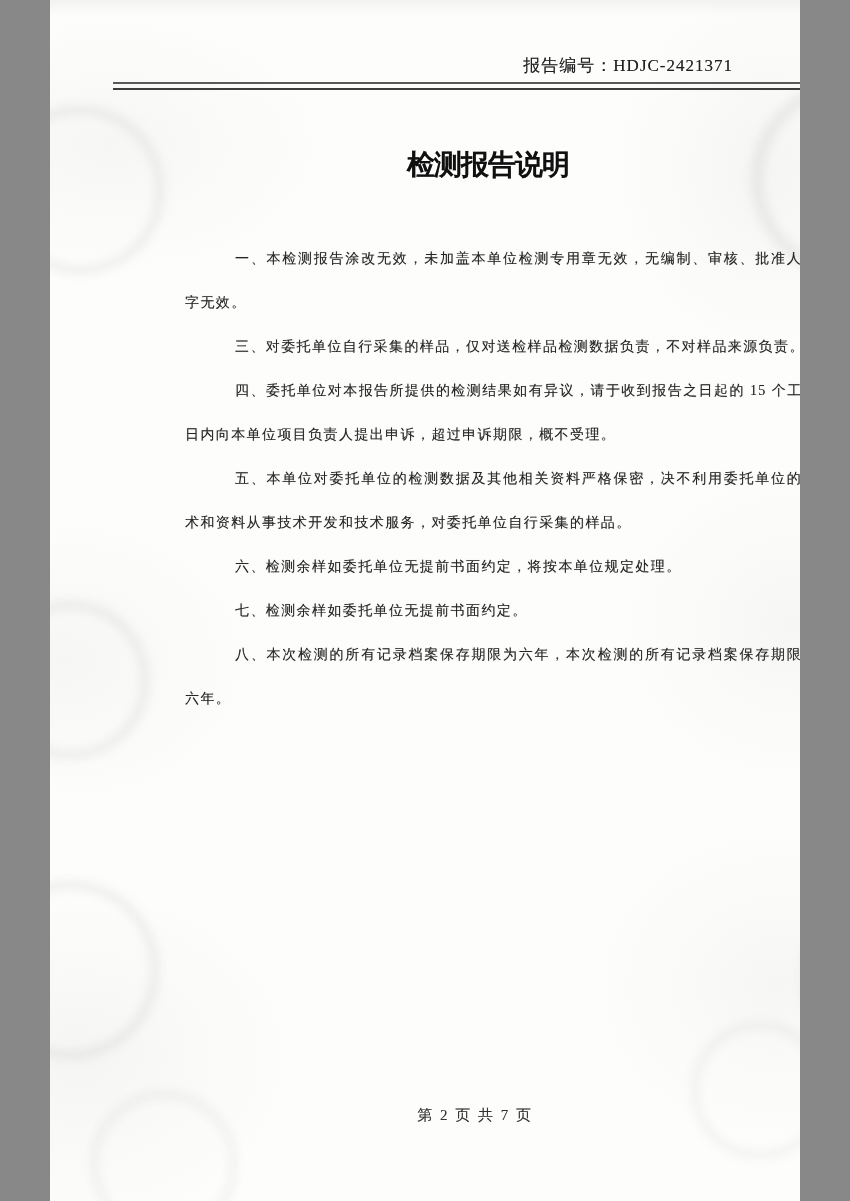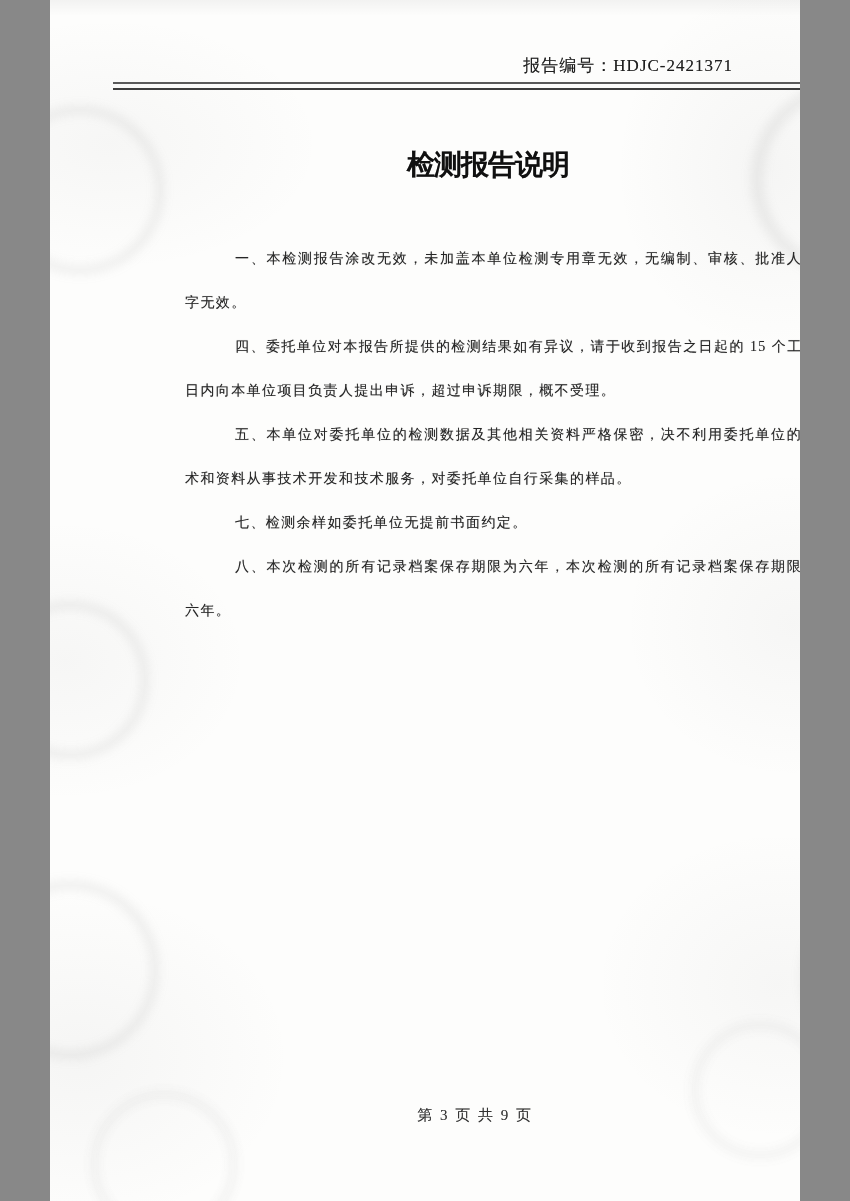--- a/index.html
+++ b/index.html
@@ -87,23 +87,25 @@
   <div class="report-no">
     <span>报告编号：</span><span>HDJC-2421371</span>
   </div>
 
   <div class="rule"></div>
 
   <h1 class="doc-title">检测报告说明</h1>
 
   <div class="body-text">
     <p>一、本检测报告涂改无效，未加盖本单位检测专用章无效，无编制、审核、批准人签字无效。</p>
+    <p>三、对委托单位自行采集的样品，仅对送检样品检测数据负责，不对样品来源负责。</p>
     <p>四、委托单位对本报告所提供的检测结果如有异议，请于收到报告之日起的 15 个工作日内向本单位项目负责人提出申诉，超过申诉期限，概不受理。</p>
     <p>五、本单位对委托单位的检测数据及其他相关资料严格保密，决不利用委托单位的技术和资料从事技术开发和技术服务，对委托单位自行采集的样品。</p>
+    <p>六、检测余样如委托单位无提前书面约定，将按本单位规定处理。</p>
     <p>七、检测余样如委托单位无提前书面约定。</p>
     <p>八、本次检测的所有记录档案保存期限为六年，本次检测的所有记录档案保存期限为六年。</p>
   </div>
 
   <div class="footer">
-    <span>第 3 页 共 9 页</span>
+    <span>第 2 页 共 7 页</span>
   </div>
 
 </div>
 
 </body></html>

